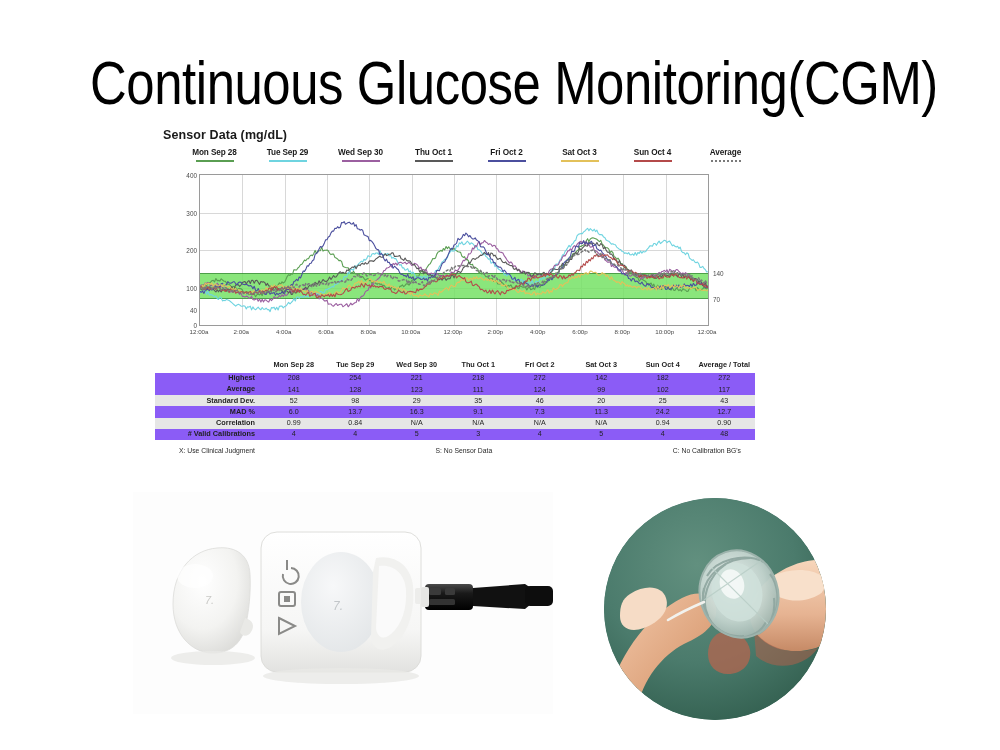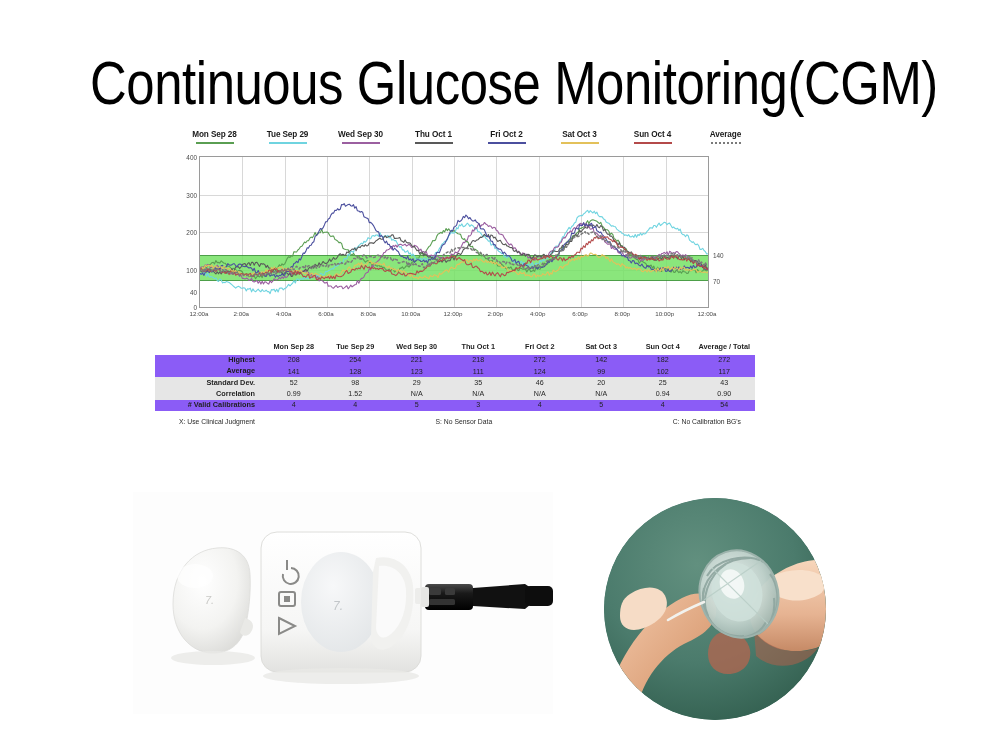--- a/index.html
+++ b/index.html
@@ -199,20 +199,21 @@
     background: radial-gradient(circle at 42% 34%, #5e8d7e 0%, #47786a 48%, #33604f 100%);
   }
 </style>
 </head>
 <body>
 
 <div id="slide-title">Continuous Glucose Monitoring(CGM)</div>
 
 <div id="cgm-report">
 
+  <div class="report-heading">Sensor Data (mg/dL)</div>
 
   <div id="chart-legend">
       <div class="legend-item">
         <div class="legend-label">Mon Sep 28</div>
         <div class="legend-swatch" style="background: rgb(90, 158, 82);"></div>
       </div>
       <div class="legend-item">
         <div class="legend-label">Tue Sep 29</div>
         <div class="legend-swatch" style="background: rgb(111, 212, 224);"></div>
       </div>
@@ -337,41 +338,52 @@
           <th class="row-head">Standard Dev.</th>
           <td>52</td>
           <td>98</td>
           <td>29</td>
           <td>35</td>
           <td>46</td>
           <td>20</td>
           <td>25</td>
           <td>43</td>
         </tr>
+        <tr class="plain">
+          <th class="row-head">MAD %</th>
+          <td>6.0</td>
+          <td>13.7</td>
+          <td>16.3</td>
+          <td>9.1</td>
+          <td>7.3</td>
+          <td>11.3</td>
+          <td>24.2</td>
+          <td>12.7</td>
+        </tr>
         <tr class="shade">
           <th class="row-head">Correlation</th>
           <td>0.99</td>
-          <td>1.52</td>
+          <td>0.84</td>
           <td>N/A</td>
           <td>N/A</td>
           <td>N/A</td>
           <td>N/A</td>
           <td>0.94</td>
           <td>0.90</td>
         </tr>
         <tr class="plain">
           <th class="row-head"># Valid Calibrations</th>
           <td>4</td>
           <td>4</td>
           <td>5</td>
           <td>3</td>
           <td>4</td>
           <td>5</td>
           <td>4</td>
-          <td>54</td>
+          <td>48</td>
         </tr>
       </tbody>
   </table>
 
   <div id="chart-footnotes">
     <span>X: Use Clinical Judgment</span>
     <span>S: No Sensor Data</span>
     <span>C: No Calibration BG's</span>
   </div>
 </div>

